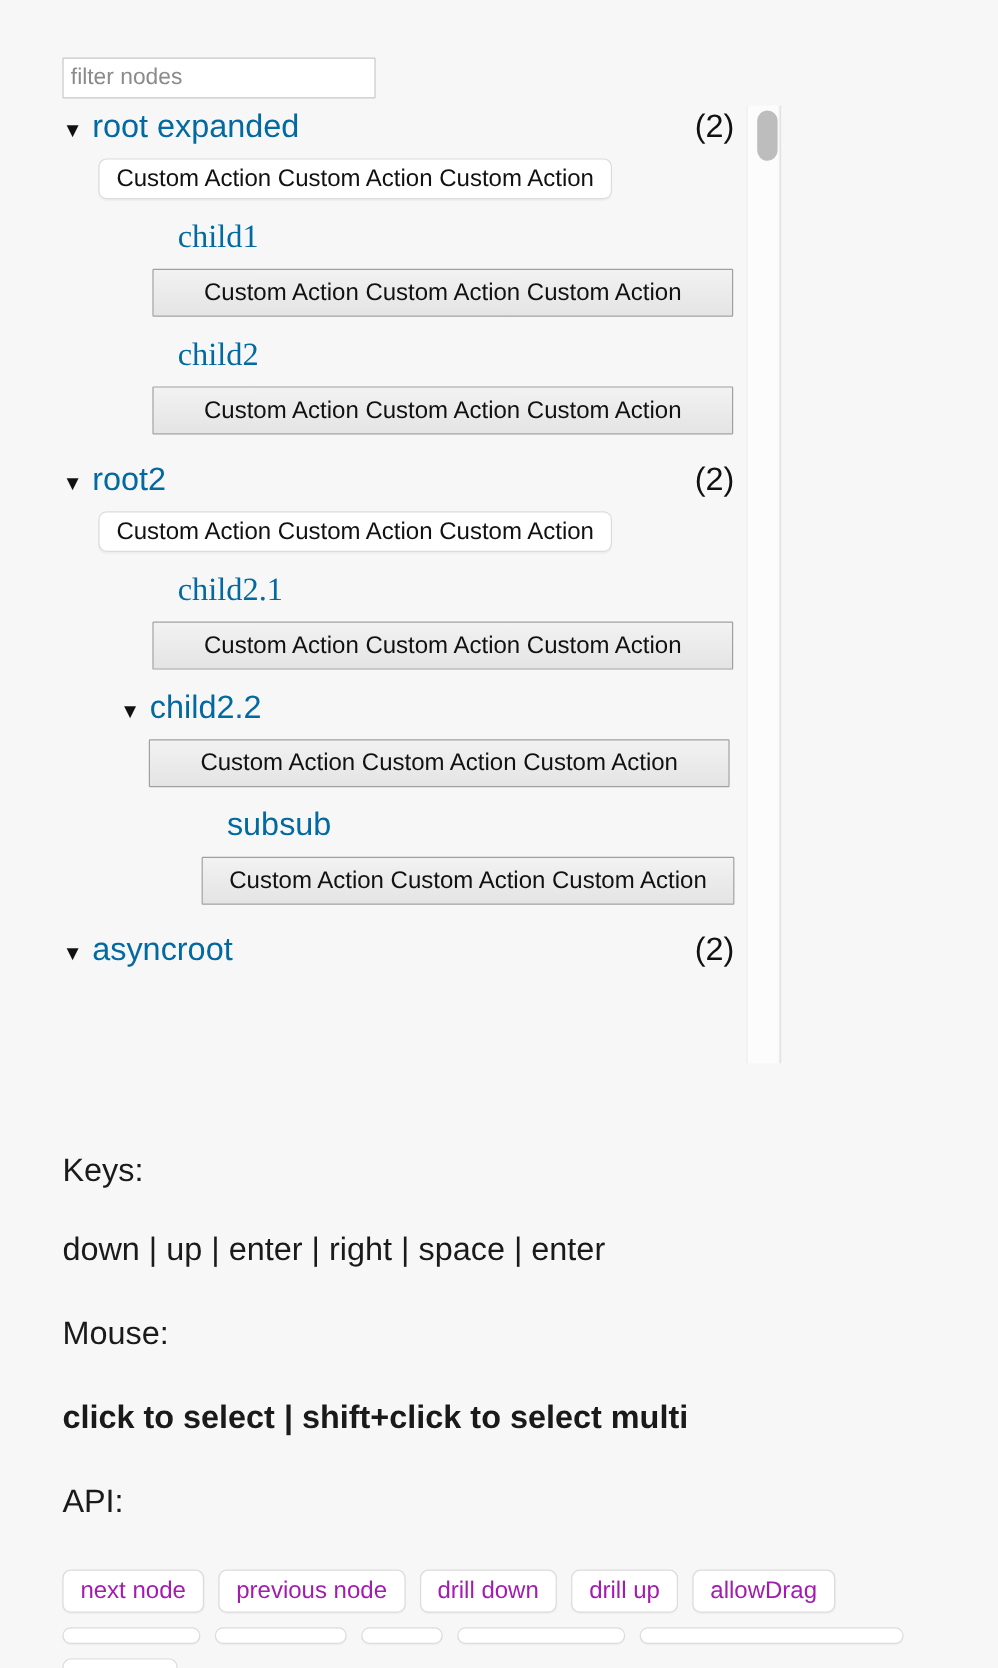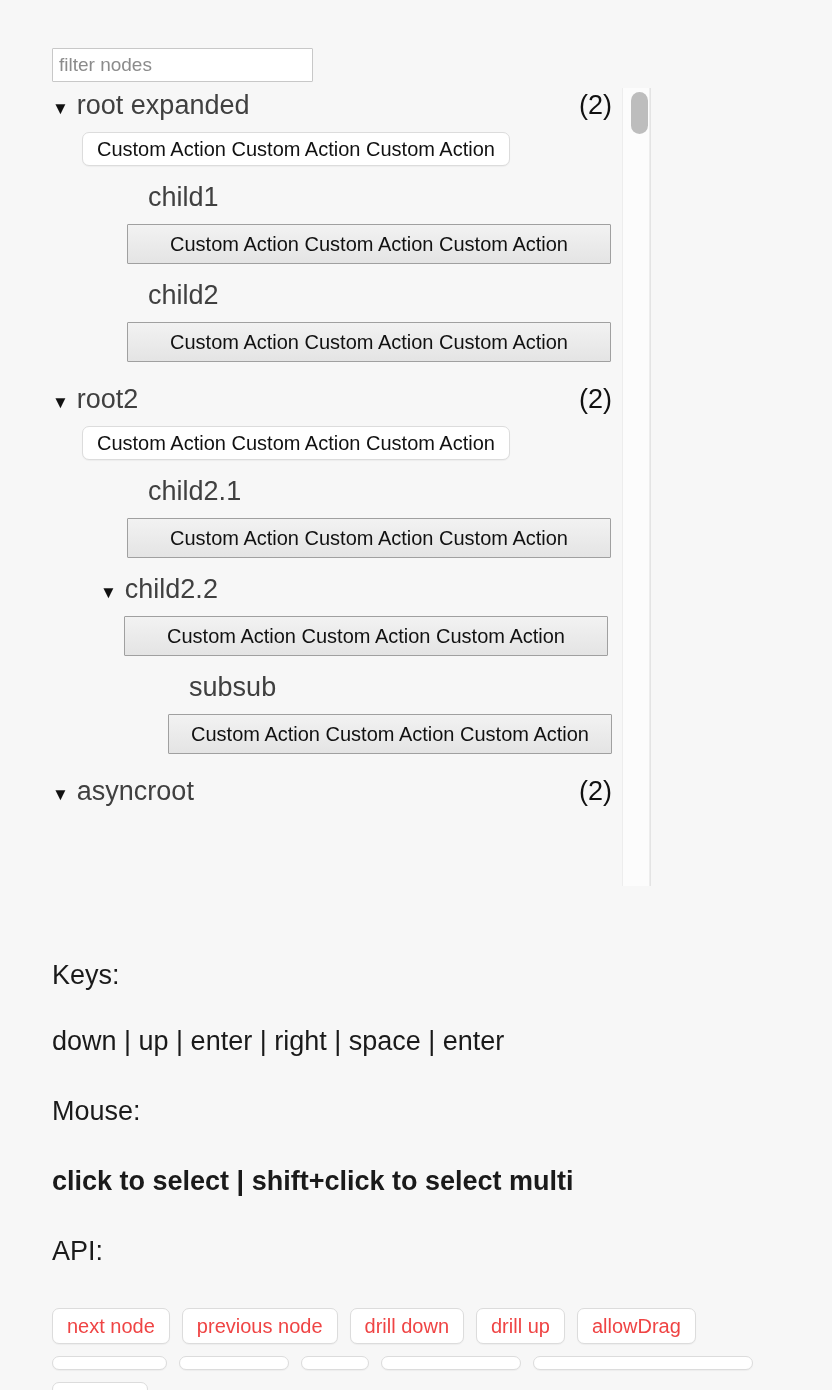--- a/index.html
+++ b/index.html
@@ -101,21 +101,21 @@
     line-height: 34px;
     color: #111;
     margin-right: 8px;
     user-select: none;
   }
   .caret.blank {
     color: transparent;
   }
   .node-label {
     flex: 0 0 auto;
-    color: #404040;
+    color: #0369a1;
   }
   .node-count {
     position: absolute;
     right: 0;
     top: 0;
     font-size: 27px;
     line-height: 34px;
     color: #111;
   }
 
@@ -146,21 +146,21 @@
     line-height: 26px;
     color: #111;
     padding: 6px 10px;
     text-align: center;
     cursor: pointer;
   }
 
   
   .lvl0 { margin-left: 0px; }
   .lvl0-act { margin-left: 30px; }
-  .lvl1 { margin-left: 75px; }
+  .lvl1 { margin-left: 75px; font-family: Liberation Serif, serif; }
   .lvl1-act { margin-left: 75px; width: 484px; }
   .lvl1b { margin-left: 48px; }
   .lvl1b-act { margin-left: 72px; width: 484px; }
   .lvl2 { margin-left: 116px; }
   .lvl2-act { margin-left: 116px; width: 444px; }
 
   .gap-sm { height: 6px; }
   .gap-md { height: 14px; }
   .gap-lg { height: 20px; }
 
@@ -190,21 +190,21 @@
     gap: 12px 12px;
   }
   .api-btn {
     box-sizing: border-box;
     background: #ffffff;
     border: 1px solid #dcdcdc;
     border-radius: 7px;
     font-family: "Liberation Sans", sans-serif;
     font-size: 20px;
     line-height: 22px;
-    color: #ef4444;
+    color: #a21caf;
     padding: 6px 14px;
     white-space: nowrap;
     box-shadow: 0 1px 1px rgba(0,0,0,0.04);
     cursor: pointer;
   }
 </style>
 </head>
 <body>
 
 <div class="page">

